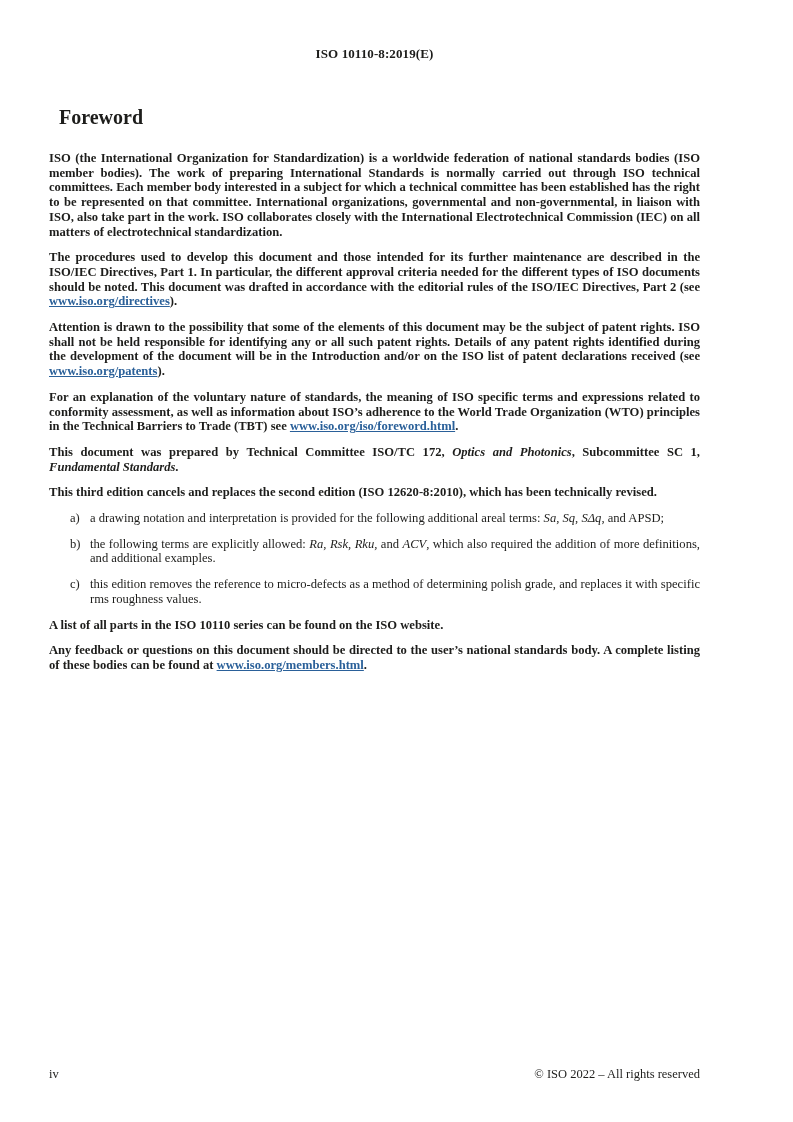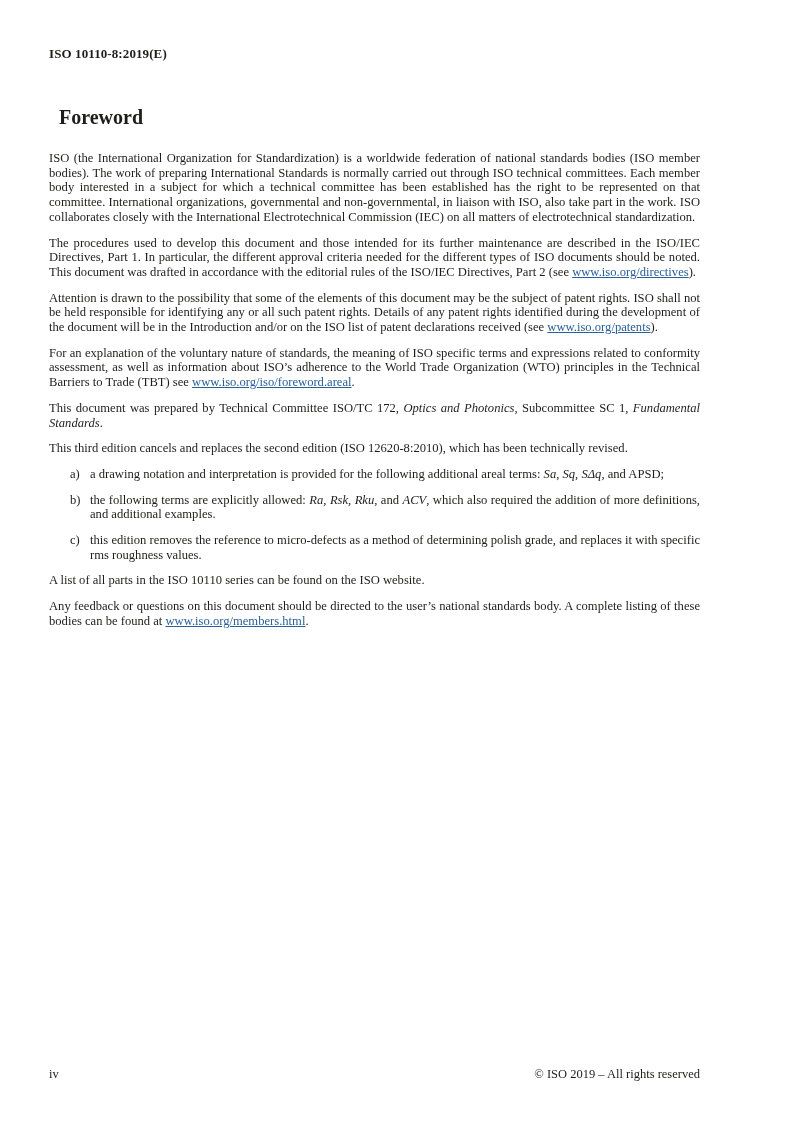--- a/index.html
+++ b/index.html
@@ -17,32 +17,34 @@
   .content {
     position: absolute;
     left: 49px;
     top: 46px;
     width: 651px;
   }
   .doc-header {
     font-size: 13px;
     font-weight: bold;
     letter-spacing: 0.1px;
+    text-align: center;
   }
   .doc-title {
     margin: 44px 0 0 10px;
     font-size: 20px;
     font-weight: bold;
   }
   .blocks { margin-top: 22px; }
   .para {
     margin: 0 0 11px 0;
     font-size: 12.6px;
     line-height: 14.7px;
     text-align: justify;
+    font-weight: bold;
   }
   .list-item {
     position: relative;
     margin: 0 0 11px 0;
     padding-left: 41px;
     font-size: 12.6px;
     line-height: 14.7px;
     text-align: justify;
   }
   .list-marker {
@@ -71,27 +73,27 @@
 <body>
 
 <div class="page">
   <div class="content">
     <div class="doc-header">ISO 10110-8:2019(E)</div>
     <h1 class="doc-title">Foreword</h1>
     <div class="blocks">
         <p class="para"><span>ISO (the International Organization for Standardization) is a worldwide federation of national standards bodies (ISO member bodies). The work of preparing International Standards is normally carried out through ISO technical committees. Each member body interested in a subject for which a technical committee has been established has the right to be represented on that committee. International organizations, governmental and non-governmental, in liaison with ISO, also take part in the work. ISO collaborates closely with the International Electrotechnical Commission (IEC) on all matters of electrotechnical standardization.</span></p>
         <p class="para"><span>The procedures used to develop this document and those intended for its further maintenance are described in the ISO/IEC Directives, Part 1. In particular, the different approval criteria needed for the different types of ISO documents should be noted. This document was drafted in accordance with the editorial rules of the ISO/IEC Directives, Part 2 (see </span><a class="doc-link" href="#">www.iso.org/directives</a><span>).</span></p>
         <p class="para"><span>Attention is drawn to the possibility that some of the elements of this document may be the subject of patent rights. ISO shall not be held responsible for identifying any or all such patent rights. Details of any patent rights identified during the development of the document will be in the Introduction and/or on the ISO list of patent declarations received (see </span><a class="doc-link" href="#">www.iso.org/patents</a><span>).</span></p>
-        <p class="para"><span>For an explanation of the voluntary nature of standards, the meaning of ISO specific terms and expressions related to conformity assessment, as well as information about ISO’s adherence to the World Trade Organization (WTO) principles in the Technical Barriers to Trade (TBT) see </span><a class="doc-link" href="#">www.iso.org/iso/foreword.areal</a><span>.</span></p>
+        <p class="para"><span>For an explanation of the voluntary nature of standards, the meaning of ISO specific terms and expressions related to conformity assessment, as well as information about ISO’s adherence to the World Trade Organization (WTO) principles in the Technical Barriers to Trade (TBT) see </span><a class="doc-link" href="#">www.iso.org/iso/foreword.html</a><span>.</span></p>
         <p class="para"><span>This document was prepared by Technical Committee ISO/TC 172, </span><span style="font-style: italic;">Optics and Photonics</span><span>, Subcommittee SC 1, </span><span style="font-style: italic;">Fundamental Standards</span><span>.</span></p>
         <p class="para"><span>This third edition cancels and replaces the second edition (ISO 12620-8:2010), which has been technically revised.</span></p>
         <div class="list-item"><span class="list-marker">a)</span><span>a drawing notation and interpretation is provided for the following additional areal terms: </span><span style="font-style: italic;">Sa</span><span>, </span><span style="font-style: italic;">Sq</span><span>, </span><span style="font-style: italic;">SΔq</span><span>, and APSD;</span></div>
         <div class="list-item"><span class="list-marker">b)</span><span>the following terms are explicitly allowed: </span><span style="font-style: italic;">Ra</span><span>, </span><span style="font-style: italic;">Rsk</span><span>, </span><span style="font-style: italic;">Rku</span><span>, and </span><span style="font-style: italic;">ACV</span><span>, which also required the addition of more definitions, and additional examples.</span></div>
         <div class="list-item"><span class="list-marker">c)</span><span>this edition removes the reference to micro-defects as a method of determining polish grade, and replaces it with specific rms roughness values.</span></div>
         <p class="para"><span>A list of all parts in the ISO 10110 series can be found on the ISO website.</span></p>
         <p class="para"><span>Any feedback or questions on this document should be directed to the user’s national standards body. A complete listing of these bodies can be found at </span><a class="doc-link" href="#">www.iso.org/members.html</a><span>.</span></p>
       </div>
   </div>
   <div class="page-footer">
     <span>iv</span>
-    <span>© ISO 2019 – All rights reserved</span>
+    <span>© ISO 2022 – All rights reserved</span>
   </div>
 </div>
 
 </body></html>

